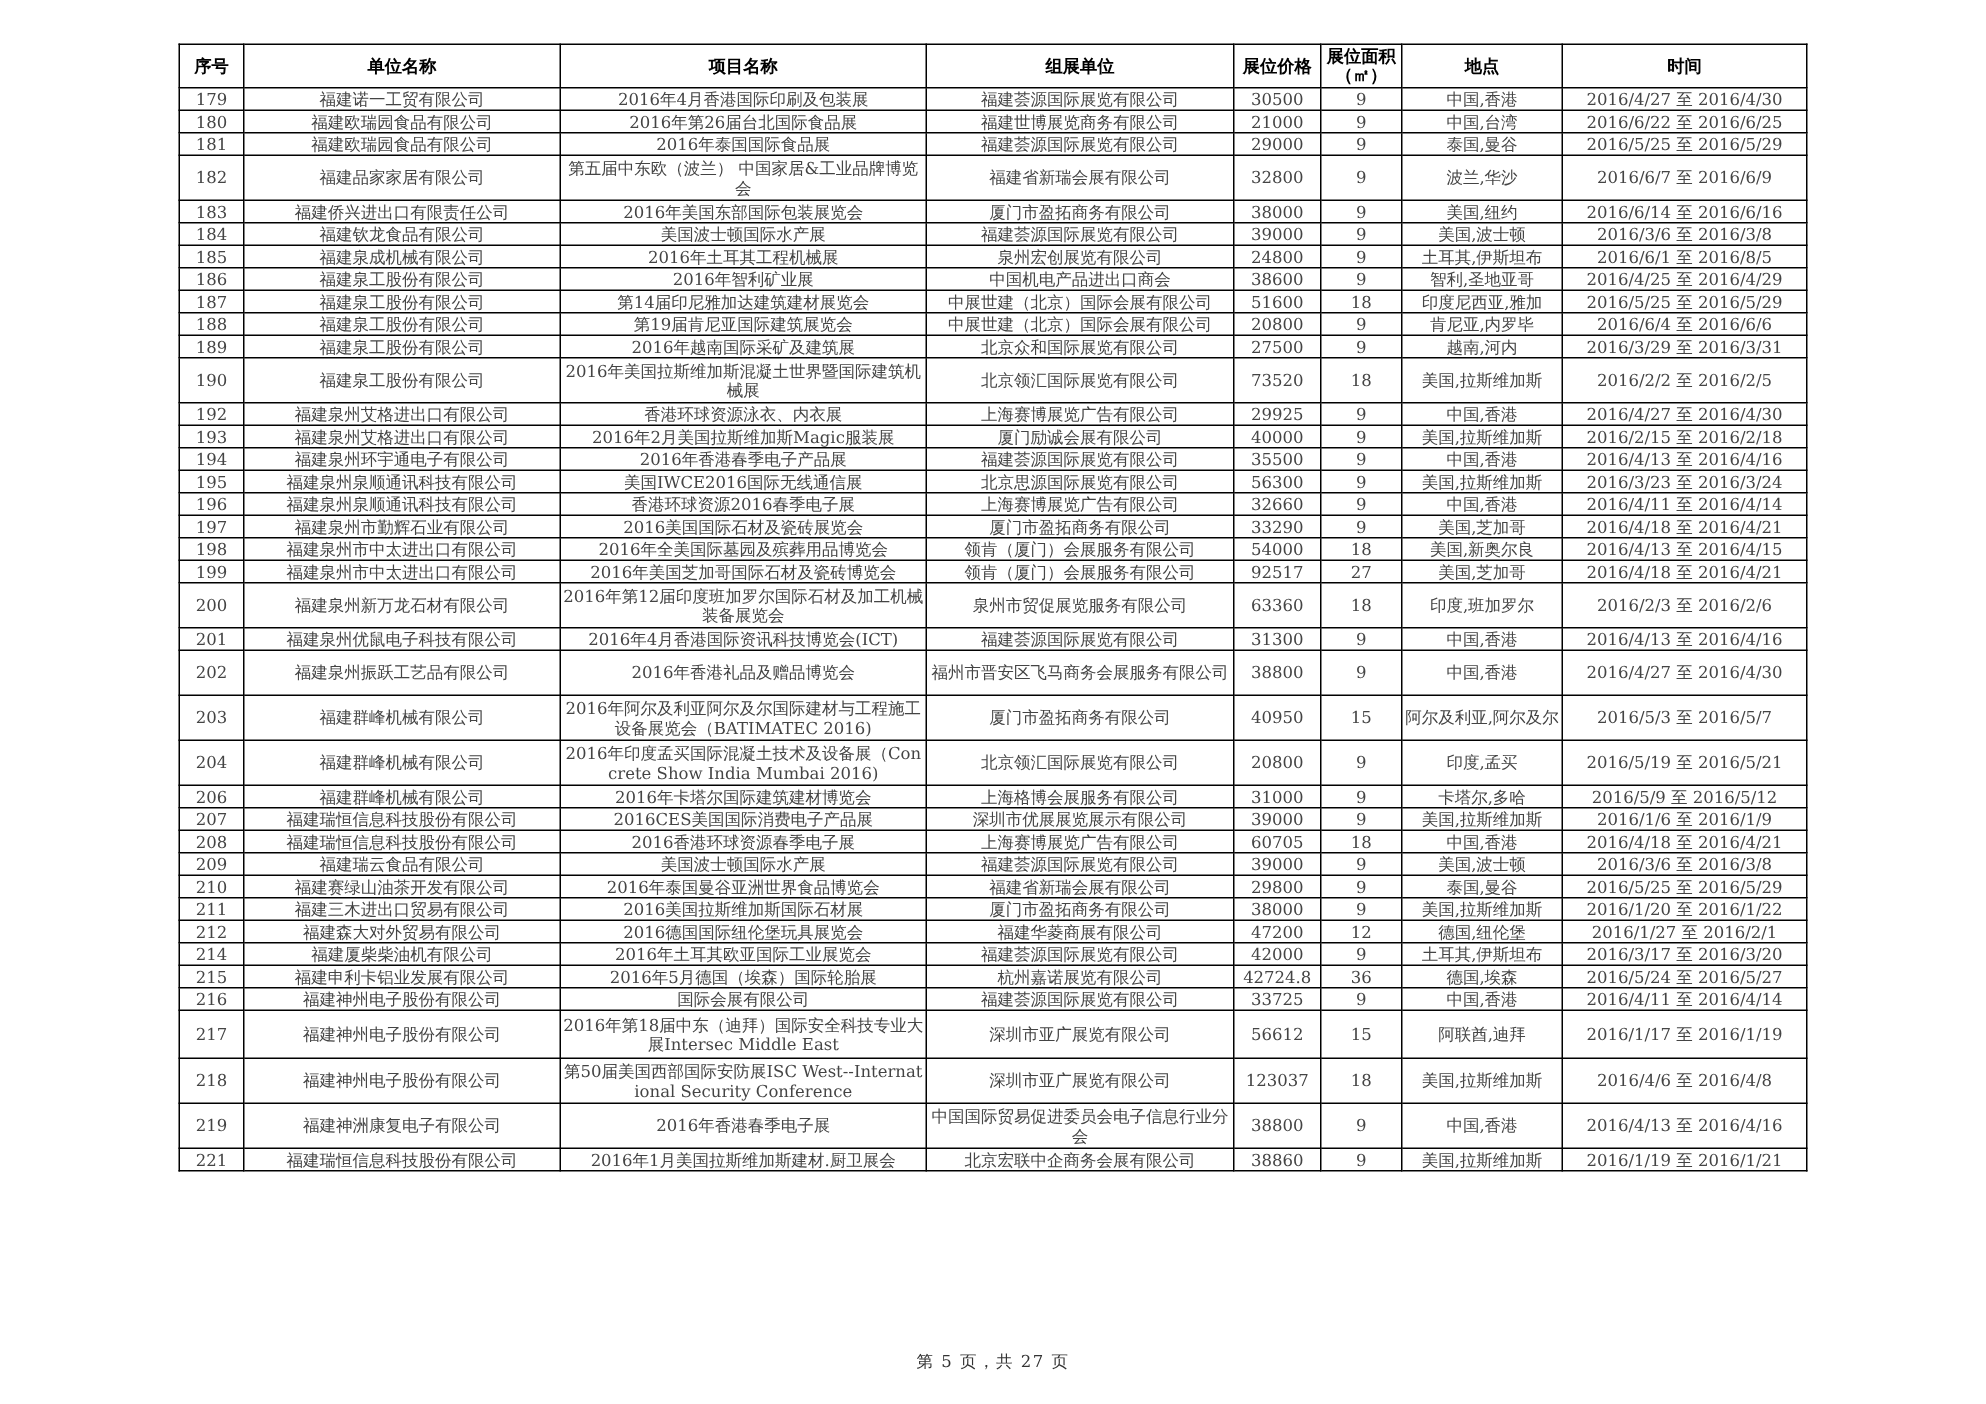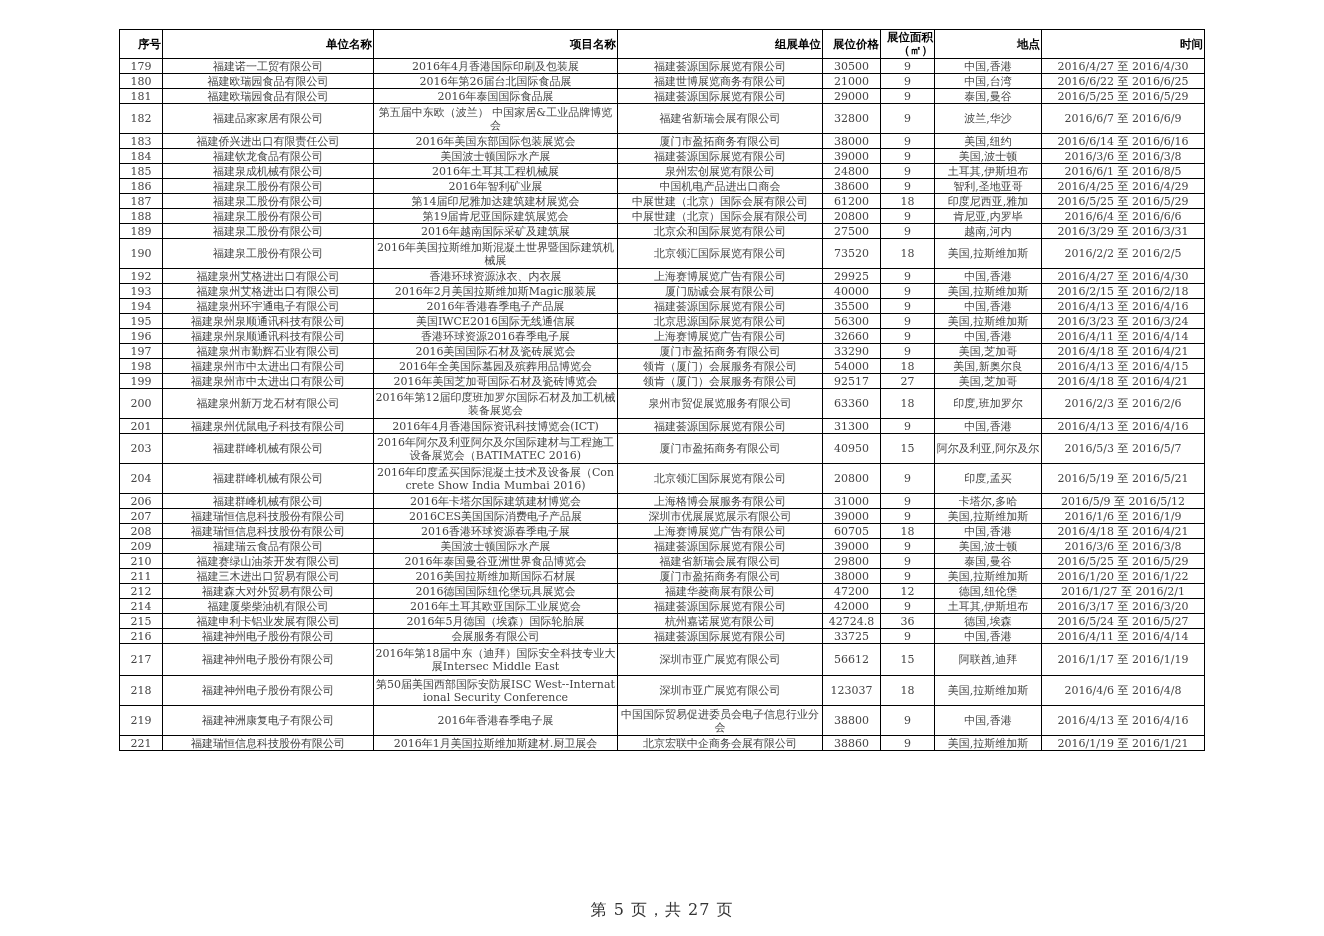--- a/index.html
+++ b/index.html
@@ -3,29 +3,29 @@
 <meta charset="utf-8">
 <style>
   html, body { margin:0; padding:0; background:#ffffff; }
   body { width:1324px; height:936px; position:relative; overflow:hidden;
          font-family:"DejaVu Serif","Liberation Serif",serif; color:#333; }
   table.sheet { position:absolute; left:119px; top:29px; border-collapse:collapse;
                 table-layout:fixed; width:1085px; border:1.5px solid #000; }
   table.sheet th, table.sheet td { border:1px solid #000; padding:0 1px; text-align:center;
                 vertical-align:middle; overflow:hidden; font-size:11px; line-height:13px; }
   table.sheet th { font-family:"DejaVu Sans","Liberation Sans",sans-serif; font-weight:bold;
-                   font-size:11.5px; color:#000; height:28px; line-height:13px;text-align:right; }
+                   font-size:11.5px; color:#000; height:28px; line-height:13px; }
   table.sheet td { color:#444; white-space:normal; word-break:break-all; }
   tr.r1 td { height:14px; }
   tr.r2 td { height:29px; }
   tr.r2b td { height:31px; }
   td.num, td.price, td.area, td.time { font-family:"DejaVu Serif","Liberation Serif",serif; }
   td.time { white-space:nowrap;margin-top:44px; }
   .footer { position:absolute; top:900px; left:0; width:1324px; text-align:center;
-            font-size:16px; color:#333; letter-spacing:1px; }
+            font-size:11px; color:#333; letter-spacing:1px; }
 </style>
 </head>
 <body>
 
 <table class="sheet">
   <colgroup>
     <col style="width:43px">
       <col style="width:211px">
       <col style="width:244px">
       <col style="width:205px">
@@ -125,21 +125,21 @@
         <td class="price">38600</td>
         <td class="area">9</td>
         <td>智利,圣地亚哥</td>
         <td class="time">2016/4/25 至 2016/4/29</td>
       </tr>
       <tr class="r1">
         <td class="num">187</td>
         <td>福建泉工股份有限公司</td>
         <td>第14届印尼雅加达建筑建材展览会</td>
         <td>中展世建（北京）国际会展有限公司</td>
-        <td class="price">61200</td>
+        <td class="price">51600</td>
         <td class="area">18</td>
         <td>印度尼西亚,雅加</td>
         <td class="time">2016/5/25 至 2016/5/29</td>
       </tr>
       <tr class="r1">
         <td class="num">188</td>
         <td>福建泉工股份有限公司</td>
         <td>第19届肯尼亚国际建筑展览会</td>
         <td>中展世建（北京）国际会展有限公司</td>
         <td class="price">20800</td>
@@ -261,20 +261,30 @@
         <td class="num">201</td>
         <td>福建泉州优鼠电子科技有限公司</td>
         <td>2016年4月香港国际资讯科技博览会(ICT)</td>
         <td>福建荟源国际展览有限公司</td>
         <td class="price">31300</td>
         <td class="area">9</td>
         <td>中国,香港</td>
         <td class="time">2016/4/13 至 2016/4/16</td>
       </tr>
       <tr class="r2">
+        <td class="num">202</td>
+        <td>福建泉州振跃工艺品有限公司</td>
+        <td>2016年香港礼品及赠品博览会</td>
+        <td>福州市晋安区飞马商务会展服务有限公司</td>
+        <td class="price">38800</td>
+        <td class="area">9</td>
+        <td>中国,香港</td>
+        <td class="time">2016/4/27 至 2016/4/30</td>
+      </tr>
+      <tr class="r2">
         <td class="num">203</td>
         <td>福建群峰机械有限公司</td>
         <td>2016年阿尔及利亚阿尔及尔国际建材与工程施工设备展览会（BATIMATEC 2016)</td>
         <td>厦门市盈拓商务有限公司</td>
         <td class="price">40950</td>
         <td class="area">15</td>
         <td>阿尔及利亚,阿尔及尔</td>
         <td class="time">2016/5/3 至 2016/5/7</td>
       </tr>
       <tr class="r2">
@@ -373,21 +383,21 @@
         <td>2016年5月德国（埃森）国际轮胎展</td>
         <td>杭州嘉诺展览有限公司</td>
         <td class="price">42724.8</td>
         <td class="area">36</td>
         <td>德国,埃森</td>
         <td class="time">2016/5/24 至 2016/5/27</td>
       </tr>
       <tr class="r1">
         <td class="num">216</td>
         <td>福建神州电子股份有限公司</td>
-        <td>会展服务有限公司</td>
+        <td>国际会展有限公司</td>
         <td>福建荟源国际展览有限公司</td>
         <td class="price">33725</td>
         <td class="area">9</td>
         <td>中国,香港</td>
         <td class="time">2016/4/11 至 2016/4/14</td>
       </tr>
       <tr class="r2b">
         <td class="num">217</td>
         <td>福建神州电子股份有限公司</td>
         <td>2016年第18届中东（迪拜）国际安全科技专业大展Intersec Middle East</td>

